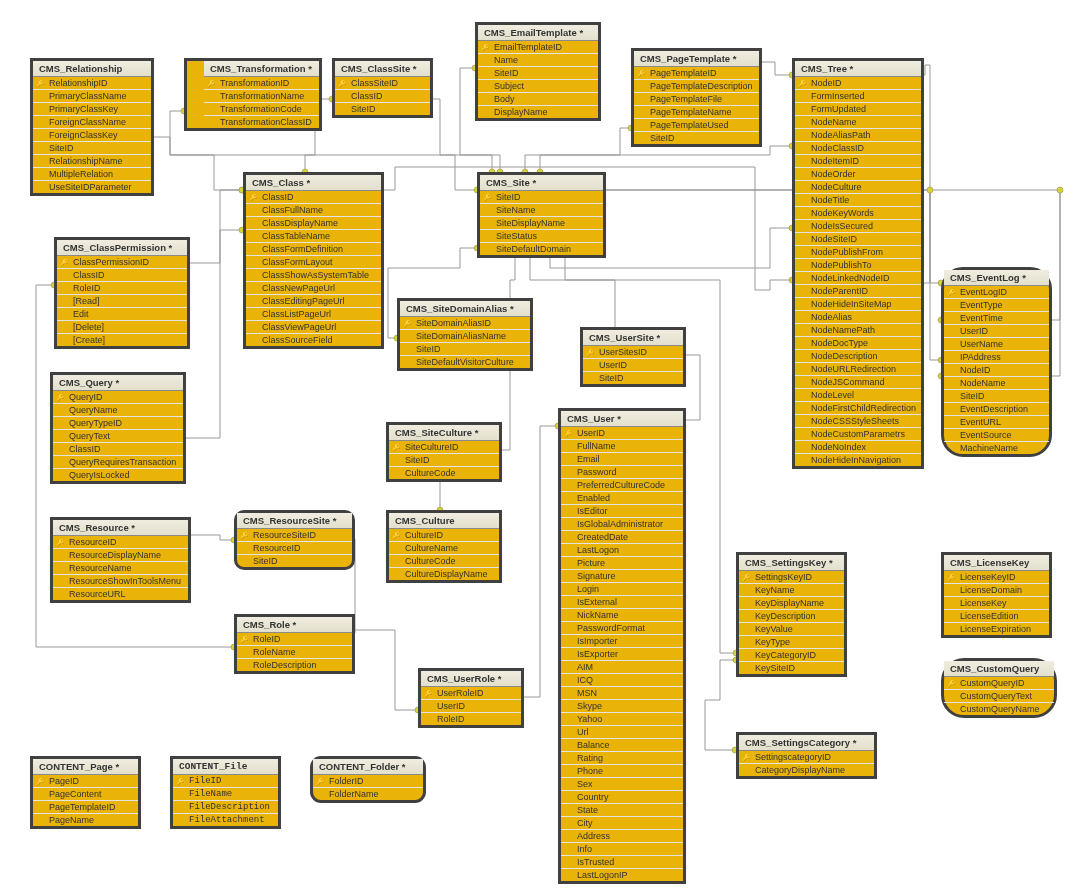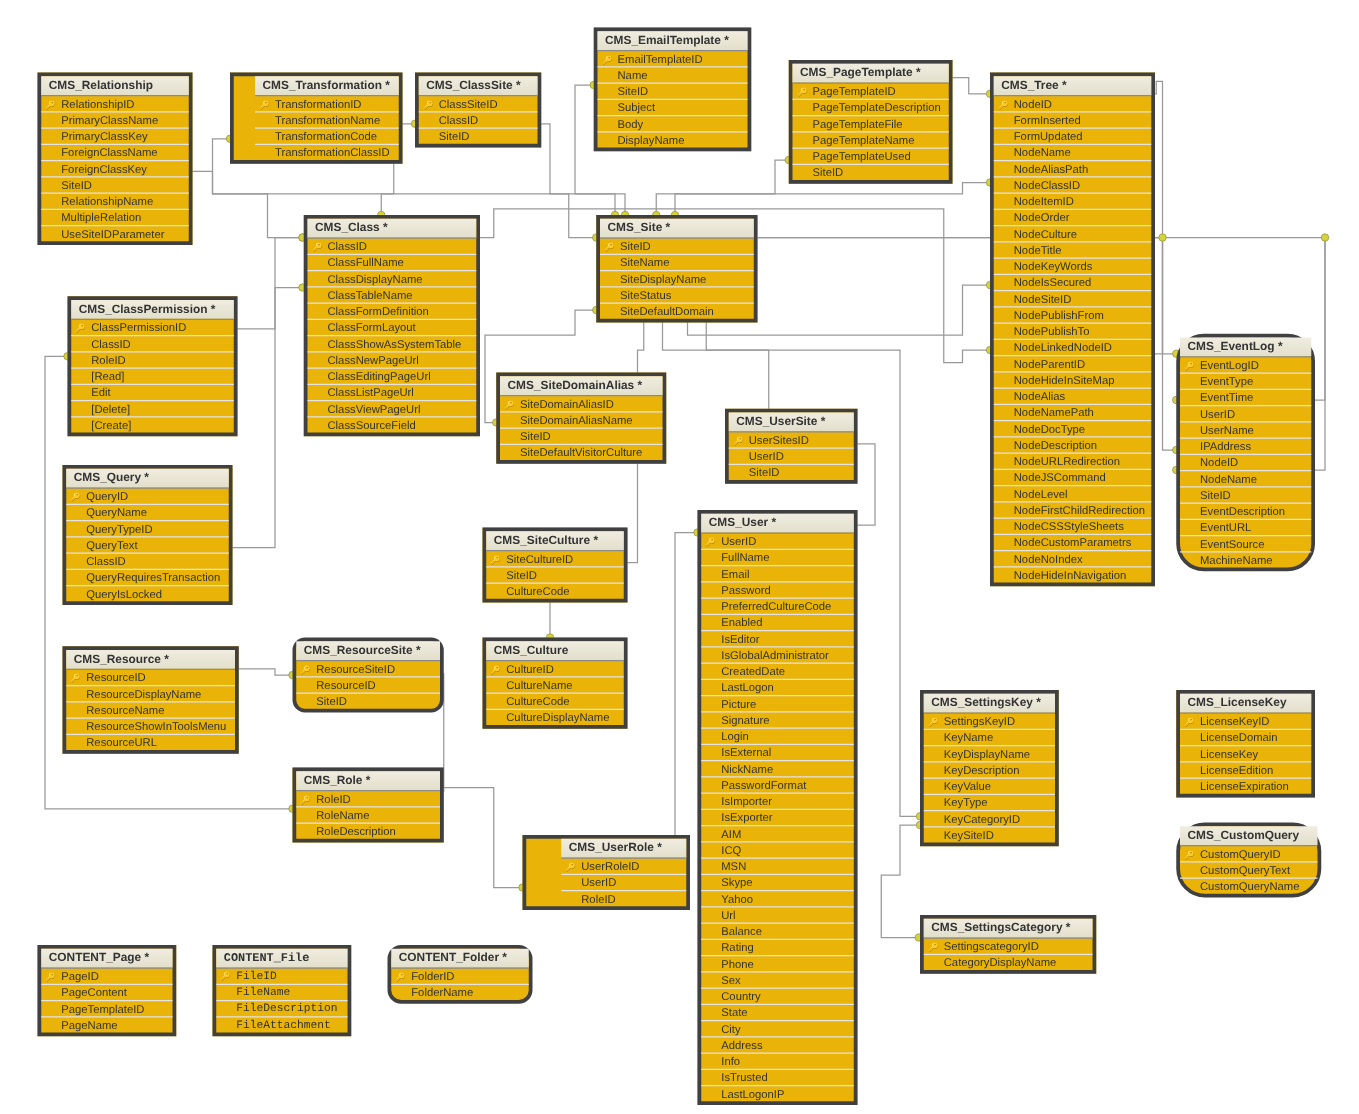--- a/index.html
+++ b/index.html
@@ -933,21 +933,21 @@
       </div>
       <div class="row">
         <span class="keycell"></span>
         <span class="fieldname">CustomQueryText</span>
       </div>
       <div class="row">
         <span class="keycell"></span>
         <span class="fieldname">CustomQueryName</span>
       </div>
     </div>
-    <div class="table" style="left: 418px; top: 668px; width: 100px; padding-left: 28px;">
+    <div class="table" style="left: 418px; top: 668px; width: 100px;">
       <div class="table-title">CMS_UserRole *</div>
       <div class="row">
         <span class="keycell pk"></span>
         <span class="fieldname">UserRoleID</span>
       </div>
       <div class="row">
         <span class="keycell"></span>
         <span class="fieldname">UserID</span>
       </div>
       <div class="row">

